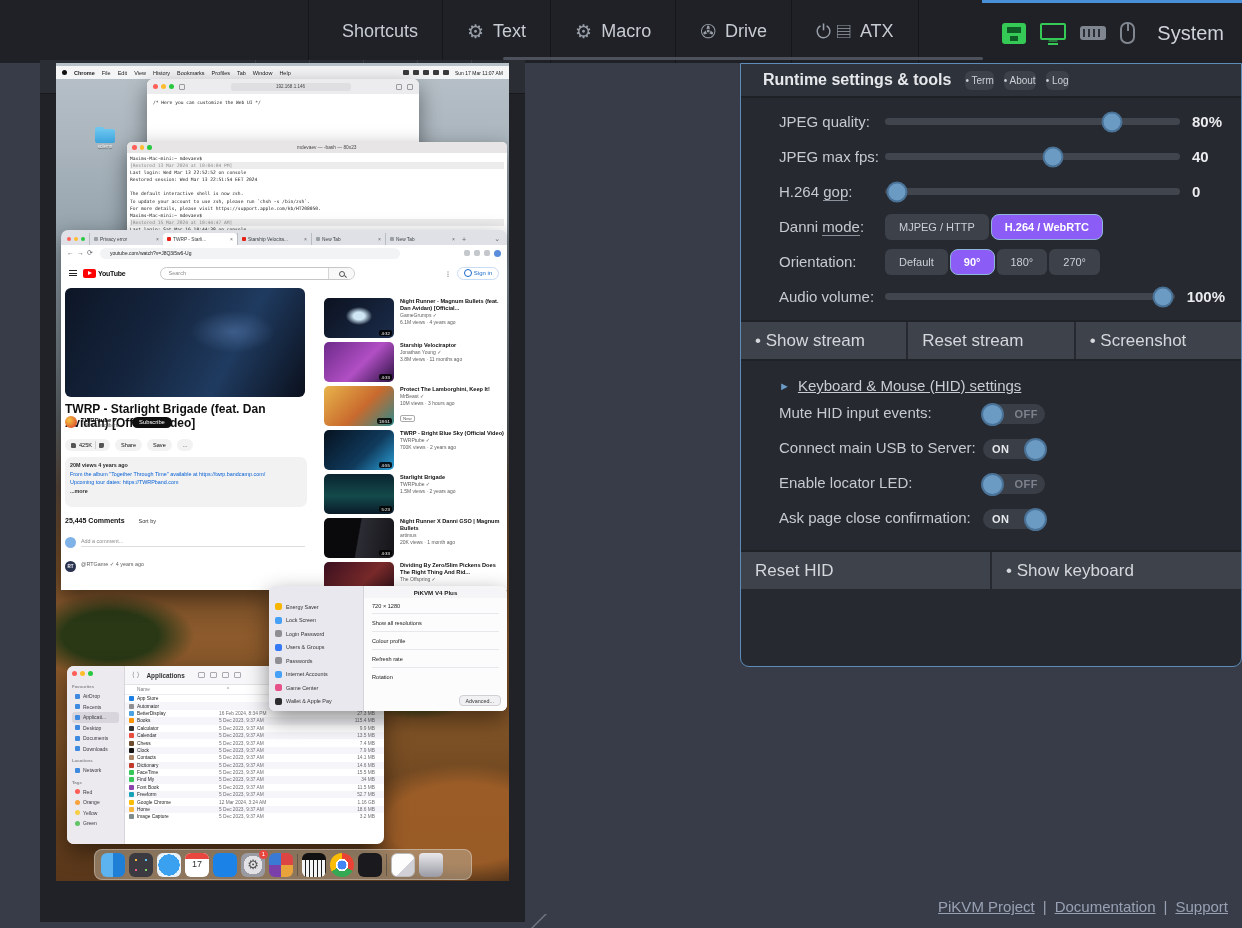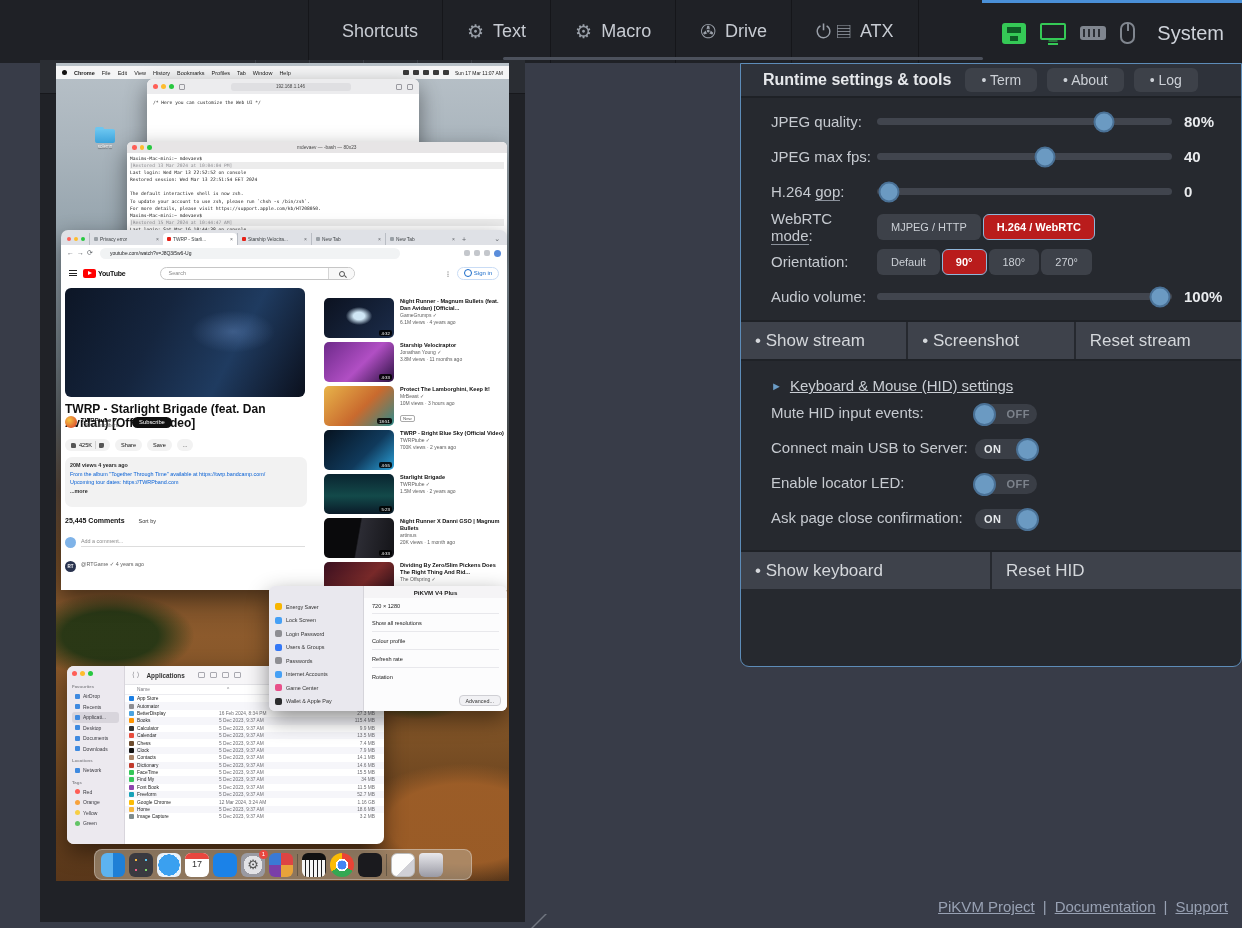--- a/index.html
+++ b/index.html
@@ -213,31 +213,31 @@
   .dock-item[data-icon="terminal"] { background:#1a1a1e; color:#eee; font-size:7px; padding:2px 0 0 3px; }
   .dock-item[data-icon="documents"] { background:linear-gradient(135deg,#fdfdfd 0 60%,#d0d0d6 61%); border:1px solid #bbb; }
   .dock-item[data-icon="trash"] { background:linear-gradient(180deg,#e8e8ec,#9a9aa4); border-radius:4px 4px 6px 6px; }
   .dock-badge { position:absolute; right:-3px; top:-3px; min-width:9px; height:9px; border-radius:5px; background:#e8473f; color:#fff; font-size:6px; text-align:center; line-height:9px; padding:0 1px; }
   .dock-badge:empty, .day:empty { display:none; }
 
   
   .panel { position:absolute; left:740px; top:63px; width:502px; height:604px; background:#26292f; border:1px solid #5d8cb8; border-radius:0 0 9px 9px; overflow:hidden; }
   .panel-header { height:34px; background:#2e323a; display:flex; align-items:center; gap:10px; padding-left:22px; border-bottom:2px solid #1e2126; }
   .panel-title { color:#e6e8eb; font-size:16px; font-weight:bold; margin-right:4px; }
-  .phbtn { background:#3d4149; border-radius:6px; color:#ccd0d6; font-size:14px; padding:4px 16px; cursor:pointer; }
-  .sec { padding:6px 8px; }
+  .phbtn { background:#3d4149; border-radius:6px; color:#ccd0d6; font-size:10px; padding:4px 0; cursor:pointer; }
+  .sec { padding:6px 16px; }
   .row { display:flex; align-items:center; height:35px; padding-left:22px; }
   .rlabel { width:106px; color:#c6cad0; font-size:15px; flex:none; }
   .rlabel .ul, .ul { border-bottom:1px solid #8b919b; }
   .track { position:relative; width:295px; height:7px; background:#41454e; border-radius:4px; margin-right:12px; cursor:pointer; }
   .thumb { position:absolute; top:50%; width:21px; height:21px; border-radius:50%; background:#6b9ac2; border:2px solid #4a7196; transform:translate(-50%,-50%); cursor:grab; }
   .rvalue { color:#e9ebee; font-size:15px; font-weight:bold; }
   .btngroup { display:flex; gap:2px; }
   .gbtn { background:#3d4149; color:#ccd0d6; font-size:11px; padding:6px 13px; border-radius:6px; border:1px solid transparent; cursor:pointer; }
-  .gbtn[data-state="active"] { background:#b91c1c; border-color:#8fb6d9; color:#fff; font-weight:bold; }
+  .gbtn[data-state="active"] { background:#8b5cf6; border-color:#8fb6d9; color:#fff; font-weight:bold;border-radius:8px; }
   .bigrow { display:flex; gap:2px; border-top:2px solid #1f2227; border-bottom:2px solid #1f2227; }
   .bigbtn { flex:1; background:#3e424b; color:#d4d7db; font-size:17px; height:37px; display:flex; align-items:center; padding-left:14px; cursor:pointer; }
   .hidlink-row { display:flex; align-items:center; gap:8px; padding:10px 0 10px 22px; }
   .tri { color:#6b9cc6; font-size:11px; }
   .hidlink { color:#c9cdd3; font-size:15px; text-decoration:underline; cursor:pointer; }
   .toggle-row { display:flex; align-items:flex-start; height:35px; padding-left:22px; }
   .tlabel { width:204px; color:#c6cad0; font-size:15px; flex:none; }
   .switch { width:62px; height:20px; border-radius:11px; background:#3a3e46; display:flex; align-items:center; justify-content:space-between; padding:0 7px; cursor:pointer; position:relative; }
   .switch .st { font-size:11px; font-weight:bold; color:#e6e9ec; letter-spacing:.5px; }
   .switch .kn { position:absolute; top:-1.5px; width:23px; height:23px; border-radius:50%; background:#6b9ac2; border:2px solid #4a7196; }
@@ -856,21 +856,21 @@
         <div class="row">
         <span class="rlabel"><span>H.264 </span><span class="ul">gop</span><span>:</span></span>
         <span class="track">
             <span class="thumb" style="left: 4%;"></span>
           </span>
         <span class="rvalue">0</span>
       </div>
       </div>
 
     <div class="row">
-      <span class="rlabel"><span>WebRTC </span><span class="ul">mode</span><span>:</span></span>
+      <span class="rlabel"><span>Danni </span><span class="ul">mode</span><span>:</span></span>
       <span class="btngroup">
 
       <span class="gbtn" data-state="">MJPEG / HTTP</span>
           <span class="gbtn" data-state="active">H.264 / WebRTC</span>
         </span>
     </div>
 
     <div class="row">
       <span class="rlabel">Orientation:</span>
       <span class="btngroup">
@@ -887,22 +887,22 @@
       <span class="track">
           <span class="thumb" style="left: 96%;"></span>
         </span>
       <span class="rvalue">100%</span>
     </div>
   </div>
 
   <div class="bigrow">
 
   <div class="bigbtn">• Show stream</div>
+      <div class="bigbtn">Reset stream</div>
       <div class="bigbtn">• Screenshot</div>
-      <div class="bigbtn">Reset stream</div>
     </div>
 
   <div class="sec">
 
     <div class="hidlink-row">
       <span class="tri">►</span>
       <span class="hidlink">Keyboard &amp; Mouse (HID) settings</span>
     </div>
 
     <div class="toggle-row">
@@ -930,20 +930,20 @@
       <span class="tlabel">Ask page close confirmation:</span>
       <span class="switch" data-state="ON">
           <span class="st">ON</span>
           <span class="kn"></span>
         </span>
     </div>
   </div>
 
   <div class="bigrow" style="border-bottom:none">
 
-  <div class="bigbtn">• Show keyboard</div>
-      <div class="bigbtn">Reset HID</div>
+  <div class="bigbtn">Reset HID</div>
+      <div class="bigbtn">• Show keyboard</div>
     </div>
 </div>
 
 <div class="footer">
   <a>PiKVM Project</a><span class="fsep">|</span><a>Documentation</a><span class="fsep">|</span><a>Support</a>
 </div>
 
 </body></html>

